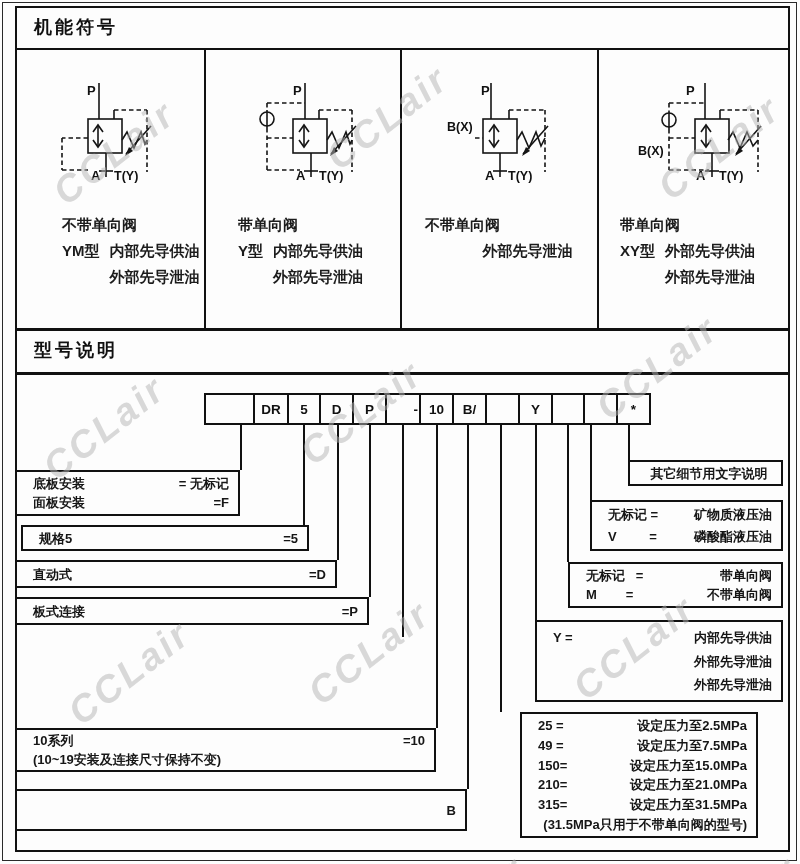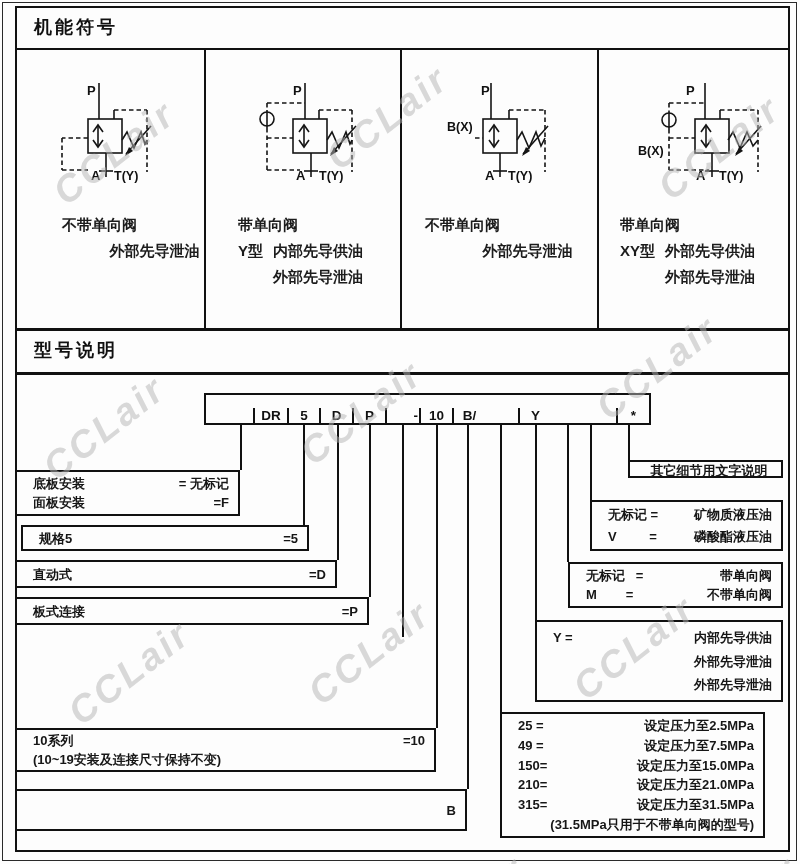--- a/index.html
+++ b/index.html
@@ -21,21 +21,21 @@
   .caption .ghost { visibility:hidden; margin-right:10px; }
   
   .symsvg { position:absolute; overflow:visible; }
   .symsvg path, .symsvg rect, .symsvg circle, .symsvg polyline, .symsvg line { stroke:#151515; stroke-width:1.6; fill:none; }
   .symsvg .dash { stroke-dasharray:4.5 3; }
   .symsvg .fill { fill:#151515; stroke:none; }
   .symsvg circle { fill:#fdfdfd; }
   .symsvg text { font:600 13px "Liberation Sans", sans-serif; fill:#111; }
   .symsvg text.sm { font-size:12.5px; }
   
-  .codes { position:absolute; display:flex; border:2px solid #111; background:transparent;align-items:flex-end; }
+  .codes { position:absolute; display:flex; border:2px solid #111; background:transparent; }
   .codebox { border-left:2px solid #111; display:flex; align-items:center; justify-content:center;
              font-size:13.5px; font-weight:700; color:#111; }
   .codebox:first-child { border-left:none; }
   .codebox.dash-end { justify-content:flex-end; padding-right:1px; }
   
   .leader { position:absolute; width:2px; background:#111; }
   
   .legend { position:absolute; border:2px solid #111; display:flex; flex-direction:column; justify-content:space-evenly; background:transparent; }
   .legend .row { display:flex; justify-content:space-between; align-items:center; padding:0 9px 0 16px;
                  font-size:13px; font-weight:600; color:#161616; line-height:17px; }
@@ -156,20 +156,21 @@
     <path class="dash" d="M83,30 H121"></path>
     <path class="dash" d="M121,30 V92"></path>
     <text x="49" y="15">P</text>
     <text class="sm" x="1" y="75">B(X)</text>
     <text x="59" y="100">A</text>
     <text class="sm" x="82" y="100">T(Y)</text>
   </svg>
 
   <div class="caption" style="left:62px;top:212px">
     <div>不带单向阀</div>
+    <div><span class="code">YM型</span><span>内部先导供油</span></div>
     <div><span class="ghost">YM型</span><span>外部先导泄油</span></div>
   </div>
   <div class="caption" style="left:238px;top:212px">
     <div>带单向阀</div>
     <div><span class="code">Y型</span><span>内部先导供油</span></div>
     <div><span class="ghost">Y型</span><span>外部先导泄油</span></div>
   </div>
   <div class="caption" style="left:425px;top:212px">
     <div>不带单向阀</div>
     <div><span class="ghost">XYM型</span><span>外部先导泄油</span></div>
@@ -247,21 +248,21 @@
         <span class="v"></span>
       </div>
   </div>
   <div class="legend" style="left:15px;top:789px;width:452px;height:42px">
     <div class="row">
         <span class="k"></span>
         <span class="v">B</span>
       </div>
   </div>
 
-  <div class="legend center" style="left:628px;top:460px;width:155px;height:18px">
+  <div class="legend center" style="left:628px;top:460px;width:155px;height:26px">
     <div class="row">
         <span class="k"></span>
         <span class="v">其它细节用文字说明</span>
       </div>
   </div>
   <div class="legend" style="left:590px;top:500px;width:193px;height:51px">
     <div class="row">
         <span class="k">无标记 =</span>
         <span class="v">矿物质液压油</span>
       </div>
@@ -287,21 +288,21 @@
       </div>
     <div class="row">
         <span class="k"></span>
         <span class="v">外部先导泄油</span>
       </div>
     <div class="row">
         <span class="k"></span>
         <span class="v">外部先导泄油</span>
       </div>
   </div>
-  <div class="legend" style="left:500px;top:712px;width:265px;height:126px">
+  <div class="legend" style="left:520px;top:712px;width:238px;height:126px">
     <div class="row">
         <span class="k">25 =</span>
         <span class="v">设定压力至2.5MPa</span>
       </div>
     <div class="row">
         <span class="k">49 =</span>
         <span class="v">设定压力至7.5MPa</span>
       </div>
     <div class="row">
         <span class="k">150=</span>

